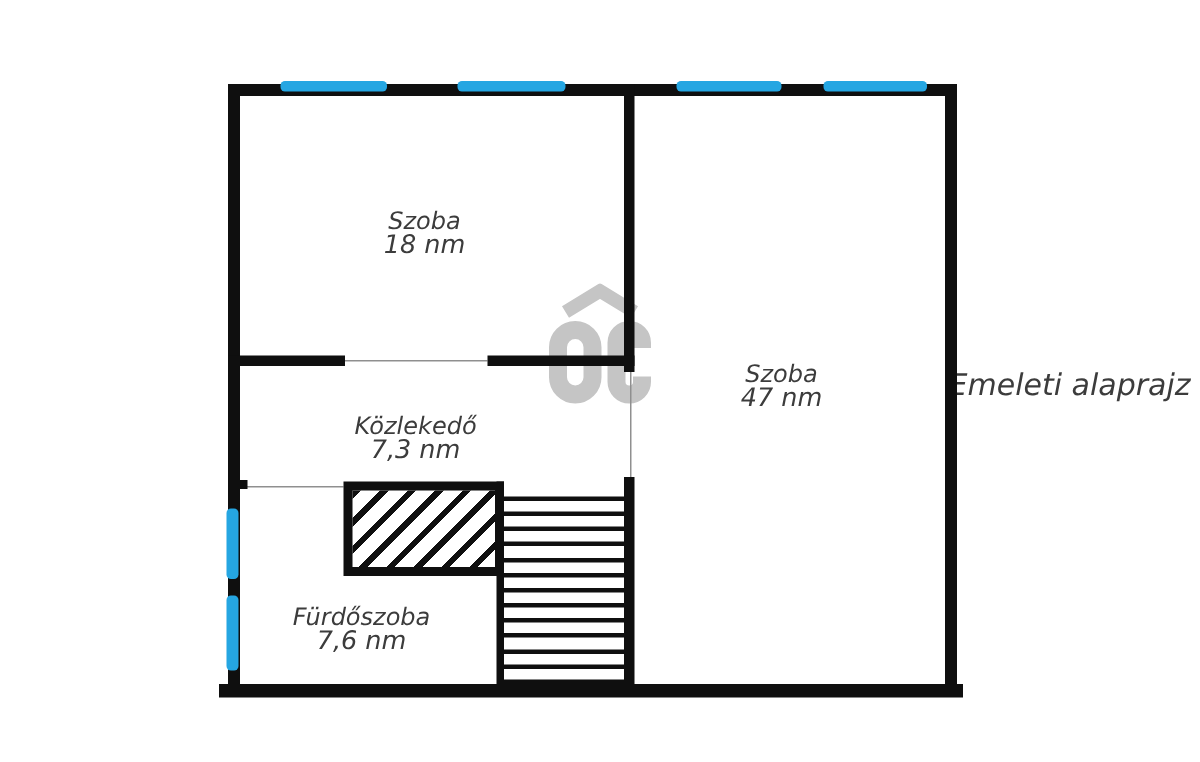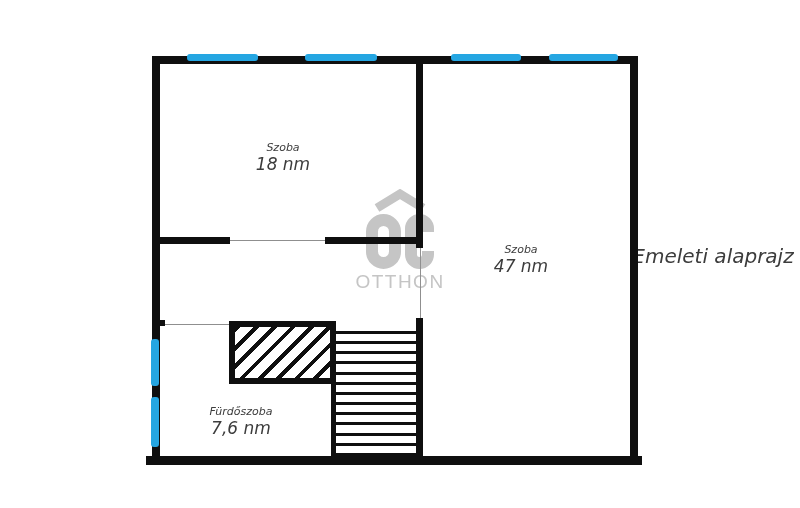--- a/index.html
+++ b/index.html
@@ -29,21 +29,21 @@
     display:flex;flex-direction:column;justify-content:space-between;
     z-index:3;
   }
   .tread{height:3px;background:var(--wall);}
 
   .room-label{
     position:absolute;transform:translate(-50%,-50%);
     text-align:center;color:var(--label-text);font-style:italic;
     white-space:nowrap;z-index:2;
   }
-  .room-name{font-size:11px;line-height:18px;}
+  .room-name{font-size:16px;line-height:18px;}
   .room-area{font-size:17px;line-height:15px;}
 
   .plan-title{
     position:absolute;left:713px;top:256px;transform:translate(-50%,-50%);
     font-size:20px;font-style:italic;color:var(--label-text);
     white-space:nowrap;z-index:2;
   }
 
   .watermark{
     position:absolute;left:330px;top:189px;width:140px;
@@ -58,21 +58,20 @@
 
 <div id="canvas">
 
   <div class="watermark">
     <svg width="72" height="82" viewBox="0 0 72 82">
       <polyline points="13,19 36,5 59,19" fill="none" stroke="var(--watermark-gray)" stroke-width="9"></polyline>
       <rect x="8" y="31" width="23" height="43" rx="11.5" fill="none" stroke="var(--watermark-gray)" stroke-width="12"></rect>
       <rect x="47" y="31" width="17" height="43" rx="8.5" fill="none" stroke="var(--watermark-gray)" stroke-width="12"></rect>
       <rect x="57" y="43" width="15" height="19" fill="#ffffff"></rect>
     </svg>
-    <div class="wm-words">OTTHON</div>
   </div>
 
   <div class="thin" style="left:230px;top:240px;width:95px;height:1px"></div>
   <div class="thin" style="left:420px;top:248px;width:1px;height:72px"></div>
   <div class="thin" style="left:163px;top:324px;width:66px;height:1px"></div>
 
   <div class="wall" style="left:152px;top:56px;width:486px;height:8px"></div>
   <div class="wall" style="left:152px;top:56px;width:8px;height:400px"></div>
   <div class="wall" style="left:630px;top:56px;width:8px;height:400px"></div>
   <div class="wall" style="left:146px;top:456px;width:496px;height:9px"></div>
@@ -109,20 +108,24 @@
   <div class="window" style="left:151px;top:397px;width:8px;height:50px"></div>
 
   <div class="room-label" style="left:283px;top:155px">
     <div class="room-name">Szoba</div>
     <div class="room-area">18 nm</div>
   </div>
   <div class="room-label" style="left:521px;top:257px">
     <div class="room-name">Szoba</div>
     <div class="room-area">47 nm</div>
   </div>
+  <div class="room-label" style="left:277px;top:292px">
+    <div class="room-name">Közlekedő</div>
+    <div class="room-area">7,3 nm</div>
+  </div>
   <div class="room-label" style="left:241px;top:419px">
     <div class="room-name">Fürdőszoba</div>
     <div class="room-area">7,6 nm</div>
   </div>
 
   <div class="plan-title">Emeleti alaprajz</div>
 
 </div>
 
 </body></html>

